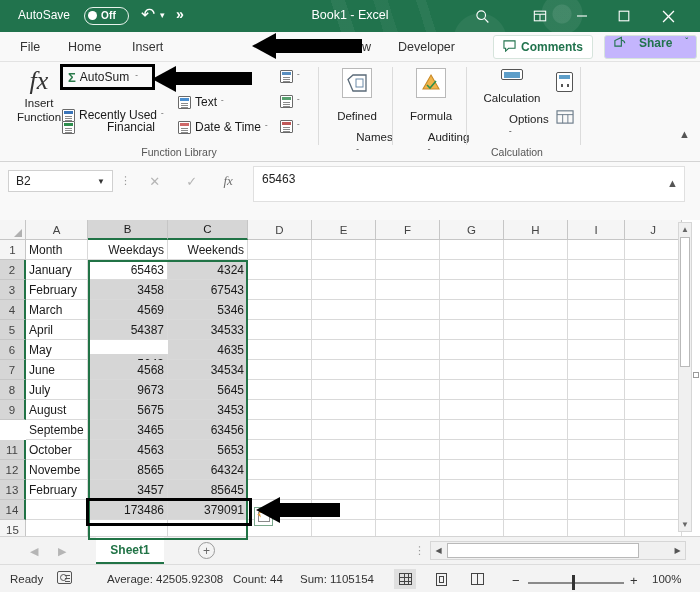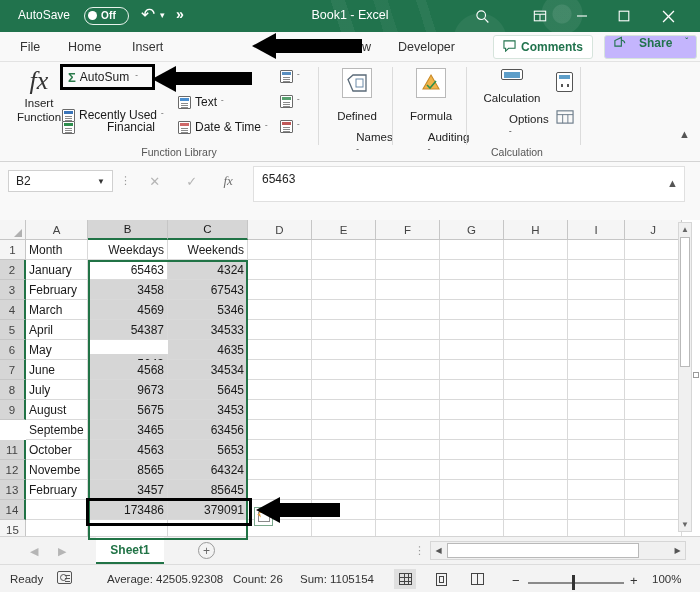--- a/index.html
+++ b/index.html
@@ -670,21 +670,21 @@
       <div class="lf">◀</div>
       <div class="thumb"></div>
       <div class="rt">▶</div>
     </div>
   </div>
 
   <div class="statusbar">
     <div class="st" style="left:10px">Ready</div>
     <div class="recicon"></div>
     <div class="st" style="left:107px">Average: 42505.92308</div>
-    <div class="st" style="left:233px">Count: 26</div>
+    <div class="st" style="left:233px">Count: 44</div>
     <div class="st" style="left:300px">Sum: 1105154</div>
 
     <div class="viewbtn active" style="left:394px">
         <span class="vb-normal"></span>
       </div>
     <div class="viewbtn" style="left:430px">
         <span class="vb-layout"></span>
       </div>
     <div class="viewbtn" style="left:466px">
         <span class="vb-break"></span>

